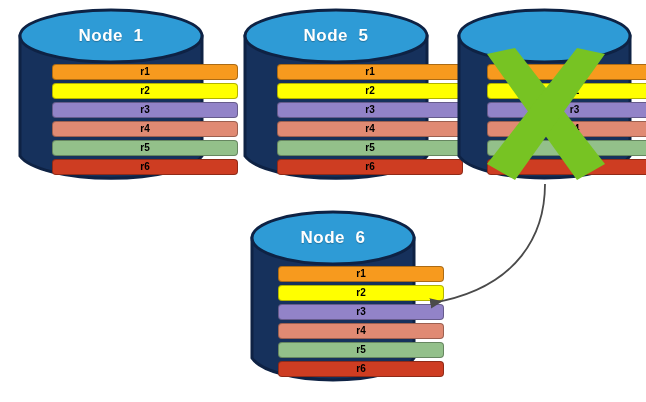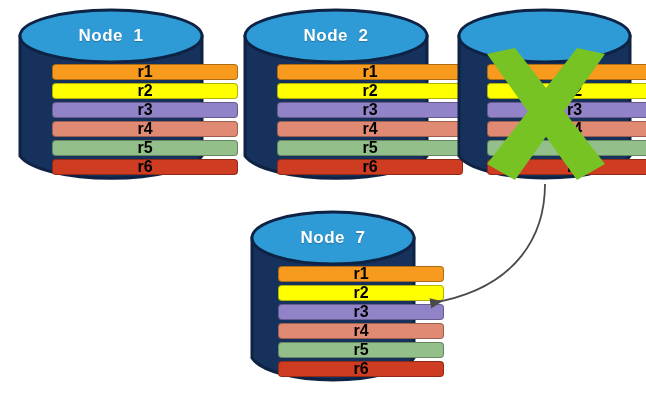--- a/index.html
+++ b/index.html
@@ -48,21 +48,21 @@
     display: flex;
     flex-direction: column;
   }
   .row {
     position: relative;
     border-radius: 4px;
     border: 1px solid rgba(0,0,0,0.30);
     box-sizing: border-box;
     color: #000000;
     font-weight: bold;
-    font-size: 16px;
+    font-size: 10px;
     line-height: 1;
     display: flex;
     align-items: center;
     justify-content: center;
     text-align: center;
   }
   .xmark {
     position: absolute;
     pointer-events: none;
   }
@@ -105,21 +105,21 @@
         <span>r6</span>
       </div>
     </div>
   </div>
 
   <div class="node" id="node-2-el" style="left:243px; top:8px; width:186px; height:176px;">
     <svg width="186" height="176" viewBox="0 0 186 176">
       <path d="M2,28 L2,148 A93,28 0 0 0 184,148 L184,28 Z" fill="#16315C" stroke="#0E2244" stroke-width="3"></path>
       <ellipse cx="93" cy="28" rx="91" ry="26" fill="#2E9BD6" stroke="#0E2244" stroke-width="3"></ellipse>
     </svg>
-    <div class="node-label" style="top:18px;">Node  2</div>
+    <div class="node-label" style="top:18px;">Node  5</div>
     <div class="rows" style="top:56px; padding:0 34px; gap:3px;">
       <div class="row" style="background:#F79A1E; height:16px;">
         <span>r1</span>
       </div>
       <div class="row" style="background:#FFFF00; height:16px;">
         <span>r2</span>
       </div>
       <div class="row" style="background:#9283C8; height:16px;">
         <span>r3</span>
       </div>
@@ -169,21 +169,21 @@
         </g>
       </svg>
     </div>
   </div>
 
   <div class="node" id="node-4-el" style="left:250px; top:210px; width:166px; height:176px;">
     <svg width="166" height="176" viewBox="0 0 166 176">
       <path d="M2,28 L2,148 A83,28 0 0 0 164,148 L164,28 Z" fill="#16315C" stroke="#0E2244" stroke-width="3"></path>
       <ellipse cx="83" cy="28" rx="81" ry="26" fill="#2E9BD6" stroke="#0E2244" stroke-width="3"></ellipse>
     </svg>
-    <div class="node-label" style="top:18px;">Node  7</div>
+    <div class="node-label" style="top:18px;">Node  6</div>
     <div class="rows" style="top:56px; padding:0 28px; gap:3px;">
       <div class="row" style="background:#F79A1E; height:16px;">
         <span>r1</span>
       </div>
       <div class="row" style="background:#FFFF00; height:16px;">
         <span>r2</span>
       </div>
       <div class="row" style="background:#9283C8; height:16px;">
         <span>r3</span>
       </div>

